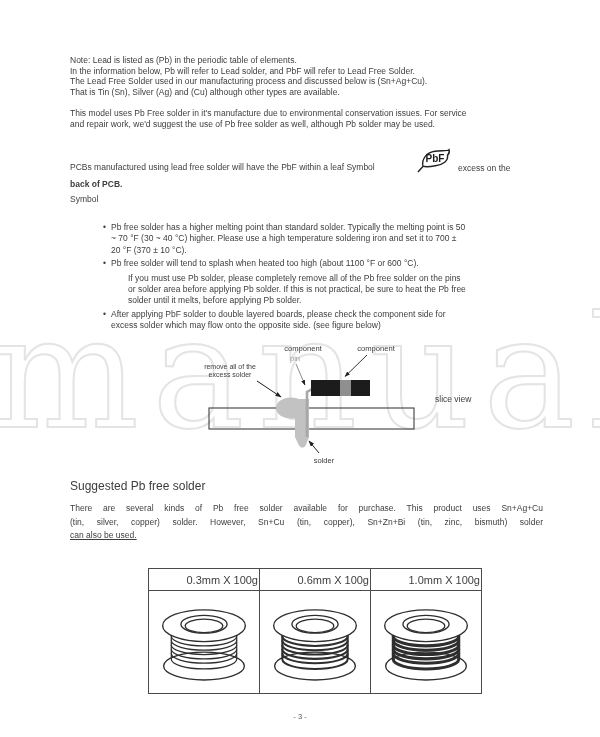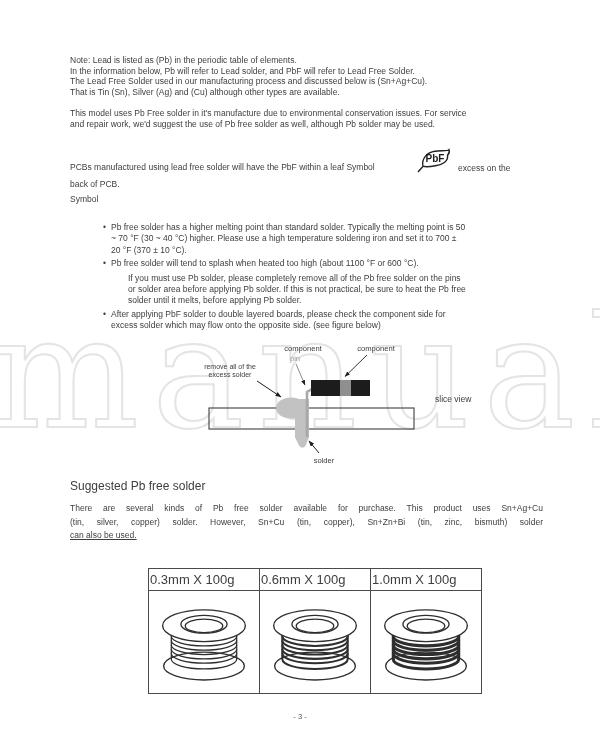--- a/index.html
+++ b/index.html
@@ -7,21 +7,21 @@
     position:relative;width:600px;height:737px;background:#ffffff;
     font-family:"Liberation Sans", sans-serif;color:#3d3d3d;overflow:hidden;
   }
   .abs{position:absolute;}
   .z{z-index:2;}
   #title{left:70px;top:26px;font-size:19px;color:#262626;letter-spacing:.2px;}
   .body-text{font-size:8.5px;line-height:10.7px;color:#3d3d3d;}
   #note{left:70px;top:55px;width:450px;white-space:pre-line;}
   #model-para{left:70px;top:108px;width:402px;}
   #pcb-para{left:70px;top:160px;width:480px;line-height:14px;}
-  #pcb-line2{margin-top:3px;}
+  #pcb-line2{margin-top:3px;font-weight:bold;}
   #leaf-icon{position:absolute;left:346px;top:-13px;width:36px;height:27px;}
   #stamped{position:absolute;left:388px;top:1px;white-space:nowrap;}
   #caution-heading{left:70px;top:194px;font-size:8.5px;}
   #bullets{left:103px;top:220px;width:365px;font-size:8.5px;line-height:11.4px;}
   .bullet{display:flex;margin-top:2px;}
   .bullet .dot{width:8px;flex:0 0 8px;}
   .bcont{margin-left:25px;margin-top:3px;}
   
   #watermark{
     left:-8px;top:283px;z-index:1;
@@ -29,21 +29,21 @@
     color:#ffffff;-webkit-text-stroke:2px #e4e4e4;white-space:nowrap;
   }
   #figure{left:195px;top:340px;z-index:2;}
   #suggested-heading{left:70px;top:479px;font-size:12px;}
   #suggested-para{left:70px;top:502px;width:473px;font-size:8.5px;line-height:13.5px;}
   .jl{display:block;text-align:justify;text-align-last:justify;}
   .jl.last{text-align-last:left;text-decoration:underline;}
   
   #solder-table{left:148px;top:568px;border-collapse:collapse;z-index:2;}
   #solder-table th,#solder-table td{border:1px solid #4a4a4a;}
-  #solder-table th{width:108px;height:19px;font-size:13px;font-weight:normal;color:#3d3d3d;text-align:left;}
+  #solder-table th{width:108px;height:19px;font-size:11px;font-weight:normal;color:#3d3d3d;text-align:right;}
   #solder-table td{height:100px;text-align:center;vertical-align:middle;background:#fff;}
   .spool{display:block;margin:4px auto 2px auto;}
   .spool ellipse,.spool path{stroke:#2e2e2e;fill:#ffffff;}
   .spool .wire{fill:none;}
   .spool.g03 .wire{stroke-width:1.3;}
   .spool.g06 .wire{stroke-width:2.1;}
   .spool.g10 .wire{stroke-width:3.2;}
   .spool .flange{stroke-width:1.4;}
   #footer{left:0;top:712px;width:600px;text-align:center;font-size:7.5px;color:#555;}
   svg text{font-family:"Liberation Sans", sans-serif;}

